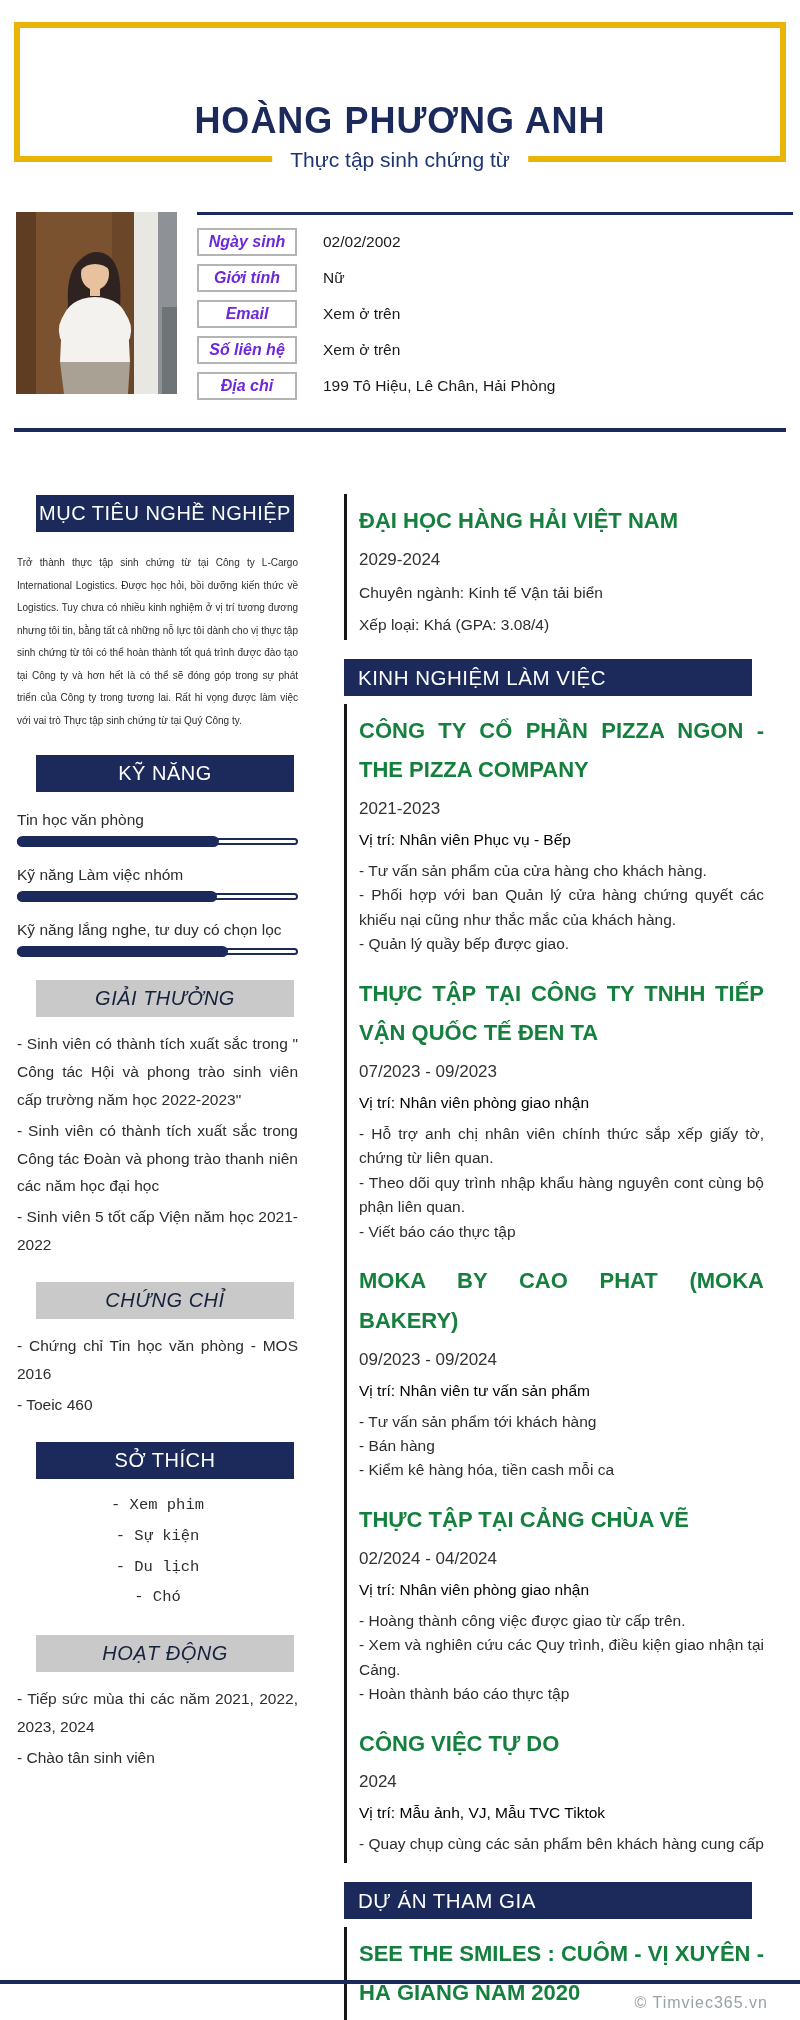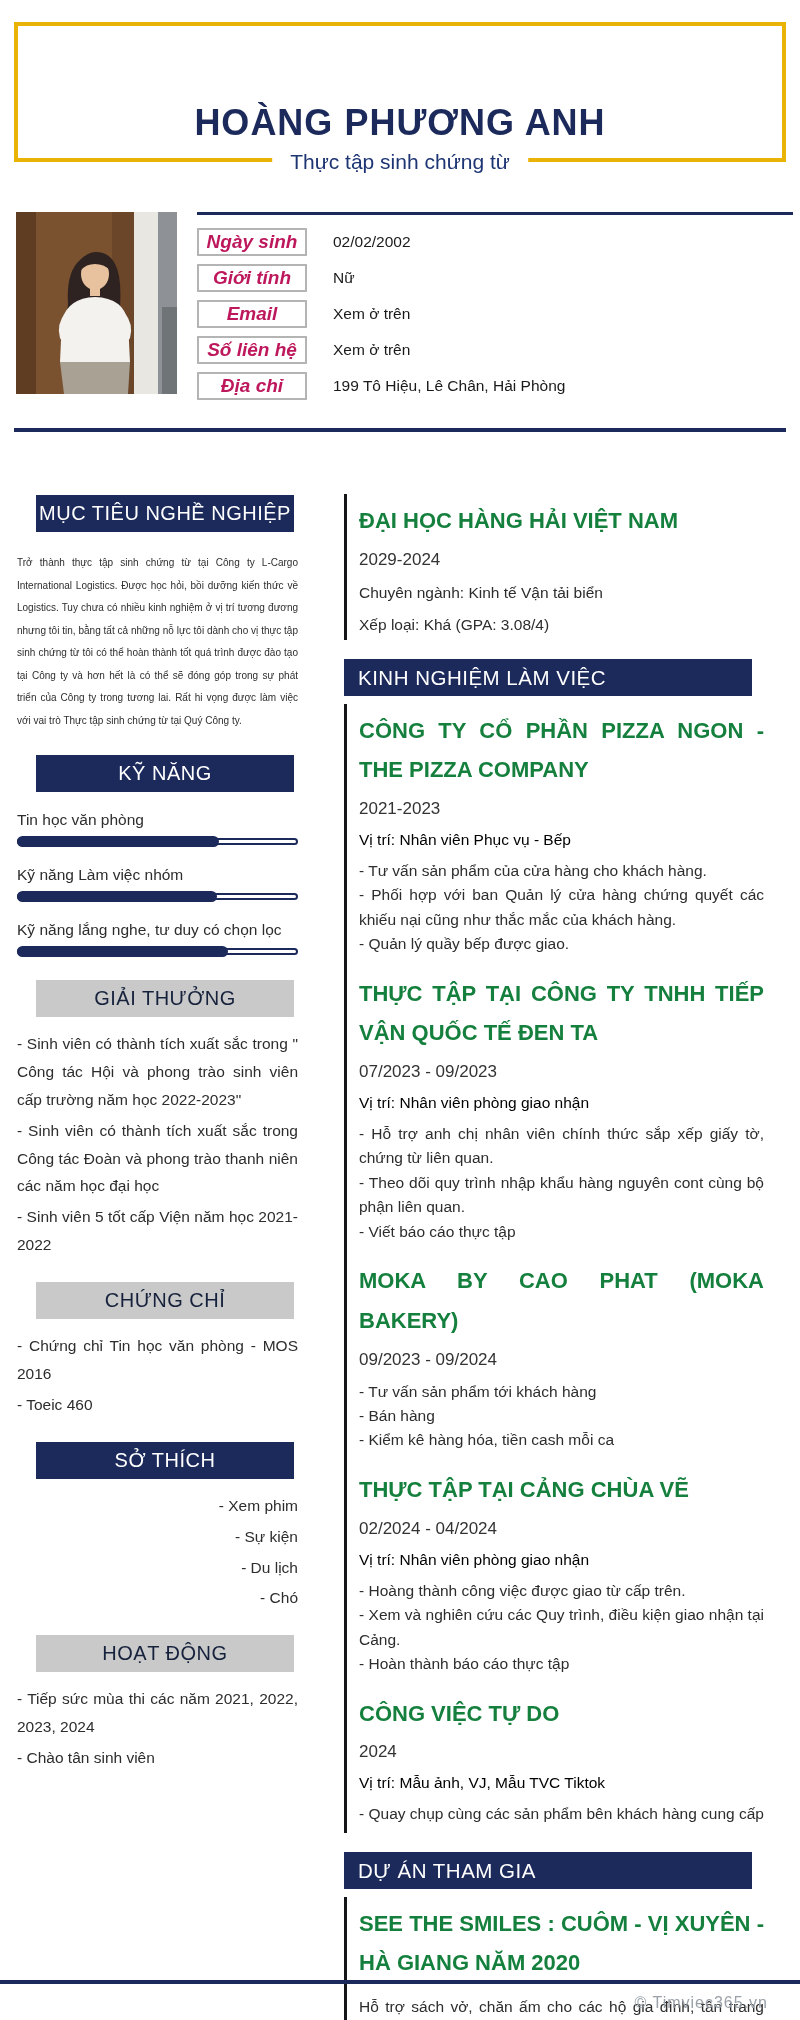--- a/index.html
+++ b/index.html
@@ -1,57 +1,57 @@
 <!DOCTYPE html>
 <html><head>
 <meta charset="utf-8">
 <style>
   html,body{margin:0;padding:0;background:#ffffff;}
   body{font-family:"Liberation Sans","DejaVu Sans",sans-serif;color:#2d2d2d;}
   .page{position:relative;width:800px;height:2020px;margin:0 auto;background:#fff;overflow:hidden;}
 
   
-  .name-box{position:relative;margin:22px 14px 0 14px;height:140px;border:4px solid #eab308;
+  .name-box{position:relative;margin:22px 14px 0 14px;height:140px;border:6px solid #eab308;
             box-sizing:border-box;display:flex;align-items:flex-end;justify-content:center;}
   .name{font-size:36px;font-weight:bold;color:#1b2a5b;letter-spacing:1px;padding-bottom:14px;}
   .subtitle{position:absolute;left:50%;bottom:-16px;transform:translateX(-50%);
             background:#fff;padding:0 18px;font-size:21px;color:#1d3573;white-space:nowrap;}
 
   
   .info-section{display:flex;margin:50px 7px 0 16px;}
   .photo{width:161px;height:182px;flex:0 0 161px;overflow:hidden;}
   .info-fields{flex:1;margin-left:20px;border-top:3px solid #1b2a5b;padding-top:13px;}
   .field-row{display:flex;align-items:center;margin-bottom:8px;}
-  .field-label{width:110px;height:28px;box-sizing:border-box;border:2px solid #b4b4b4;background:#fff;
+  .field-label{width:100px;height:28px;box-sizing:border-box;border:2px solid #b4b4b4;background:#fff;
                display:flex;align-items:center;justify-content:center;
-               font-size:19px;font-weight:bold;font-style:italic;color:#be185d;}
+               font-size:16px;font-weight:bold;font-style:italic;color:#6d28d9;}
   .field-value{margin-left:26px;font-size:15.5px;color:#1a1a1a;}
 
   .divider{margin:20px 14px 0 14px;height:4px;background:#1b2a5b;}
 
   
   .columns{display:flex;margin-top:54px;}
   .col-left{width:281px;margin-left:17px;flex:0 0 281px;}
   .col-right{width:420px;margin-left:46px;flex:0 0 420px;}
 
   
   .lheader{margin:0 4px 0 19px;height:37px;line-height:37px;text-align:center;
            font-size:20px;letter-spacing:.5px;}
   .lheader.navy{background:#1b2a5b;color:#fff;}
-  .lheader.gray{background:#c9c9c9;color:#16213c;}
+  .lheader.gray{background:#c9c9c9;color:#16213c;font-style:italic;}
   .first-lheader{margin-top:9px;}
   .objective-text{margin-top:20px;font-size:10px;line-height:2.25;text-align:justify;color:#2d2d2d;}
   .skill{margin-top:19px;}
   .skill-name{font-size:15.5px;color:#2d2d2d;}
   .bar{position:relative;height:11px;margin-top:7px;}
   .bar-track{position:absolute;left:0;right:0;top:2px;bottom:2px;border:2px solid #1b2a5b;border-radius:5px;}
   .bar-fill{position:absolute;left:0;top:0;bottom:0;background:#1b2a5b;border-radius:6px;}
   .llist{margin-top:13px;font-size:15.5px;line-height:1.8;color:#2d2d2d;}
   .llist .item{text-align:justify;margin-bottom:3px;}
-  .llist.plain .item{text-align:right;}
+  .llist.plain .item{text-align:center;font-family:Liberation Mono, monospace;}
   .lsection{margin-top:23px;}
 
   
   .rheader{width:408px;box-sizing:border-box;height:37px;line-height:37px;padding-left:14px;
            background:#1b2a5b;color:#fff;font-size:20.5px;letter-spacing:.5px;}
   .rcontent{border-left:3px solid #14161a;padding:7px 0 6px 12px;margin-top:8px;}
   .rsection{margin-bottom:19px;}
   .entry + .entry{margin-top:17px;}
   .entry-name{font-size:22px;font-weight:bold;color:#15803d;line-height:1.8;text-align:justify;}
   .entry-time{margin-top:9px;font-size:17px;color:#333;}
@@ -226,20 +226,21 @@
             <div class="bullets">
               <div>- Hỗ trợ anh chị nhân viên chính thức sắp xếp giấy tờ, chứng từ liên quan.</div>
               <div>- Theo dõi quy trình nhập khẩu hàng nguyên cont cùng bộ phận liên quan.</div>
               <div>- Viết báo cáo thực tập</div>
             </div>
           </div>
 
           <div class="entry">
             <div class="entry-name">MOKA BY CAO PHAT (MOKA BAKERY)</div>
             <div class="entry-time">09/2023 - 09/2024</div>
+            <div class="entry-pos">Vị trí: Nhân viên tư vấn sản phẩm</div>
             <div class="bullets">
               <div>- Tư vấn sản phẩm tới khách hàng</div>
               <div>- Bán hàng</div>
               <div>- Kiểm kê hàng hóa, tiền cash mỗi ca</div>
             </div>
           </div>
 
           <div class="entry">
             <div class="entry-name">THỰC TẬP TẠI CẢNG CHÙA VẼ</div>
             <div class="entry-time">02/2024 - 04/2024</div>

